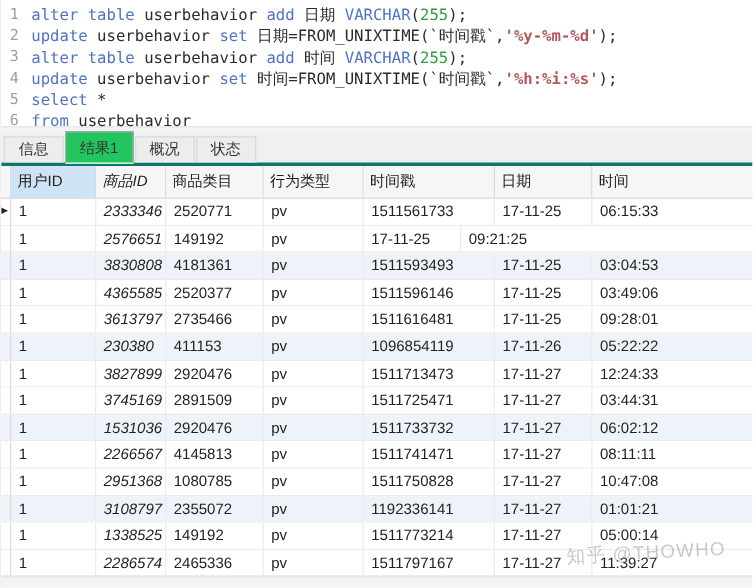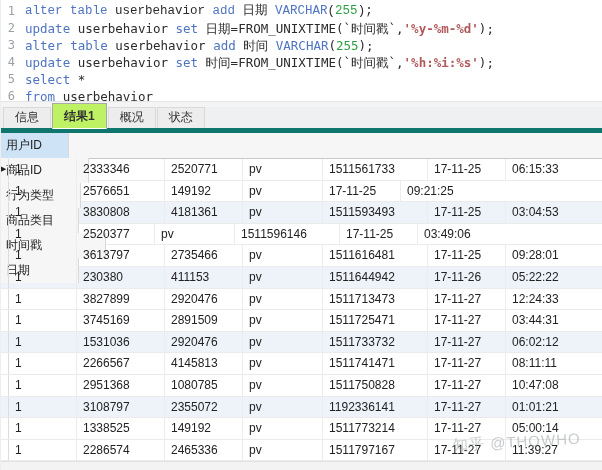--- a/index.html
+++ b/index.html
@@ -17,60 +17,60 @@
   .sql-ln{width:24px;text-align:right;padding-right:10px;color:#9aa0a6;flex:0 0 auto;font-size:12px;}
   .tok-kw{color:var(--kw);}
   .tok-num{color:var(--num);}
   .tok-str{color:var(--str);font-weight:bold;}
   .tok-plain{color:var(--plain);}
 
   
   .splitter{height:6px;background:#f4f4f4;border-top:1px solid #e5e5e5;}
 
   
-  .tabbar{height:26px;background:#eef0f1;border-bottom:5px solid #0f766e;
+  .tabbar{height:26px;background:#eef0f1;border-bottom:3px solid #0f766e;
     display:flex;align-items:flex-end;padding-left:2px;}
   .tab{height:21px;line-height:19px;padding:0 11px;font-size:12px;color:#333;
     background:#ededed;border:1px solid #d9d9d9;border-bottom:none;margin-right:1px;cursor:default;}
-  .tab.active{height:26px;line-height:24px;background:#bef264;border:1px solid #a9a9a9;
-    border-bottom:1px solid #fff;margin-bottom:-1px;z-index:2;position:relative;font-weight:bold;}
+  .tab.active{height:26px;line-height:24px;background:#22c55e;border:1px solid #a9a9a9;
+    border-bottom:1px solid #fff;margin-bottom:-1px;z-index:2;position:relative;}
 
   
   .grid{font-size:12px;color:#222;}
-  .hrow{display:flex;height:26px;background:var(--header_bg);border-bottom:1px solid #c9c9c9;flex-direction:column;}
+  .hrow{display:flex;height:26px;background:var(--header_bg);border-bottom:1px solid #c9c9c9;}
   .hcell{border-right:1px solid #d9d9d9;padding-left:5px;line-height:25px;background:var(--header_bg);
     overflow:hidden;white-space:nowrap;}
   .hcell.sel{background:var(--header_selected_bg);}
   .hgutter{width:8px;flex:0 0 auto;background:var(--header_bg);border-right:1px solid #d9d9d9;}
   .row{display:flex;height:21.6px;border-bottom:1px solid #ebebeb;background:#fff;}
   .row:nth-child(3n){background:var(--row_tint);}
   .cell{border-right:1px solid #ececec;padding-left:6px;line-height:20px;
     overflow:hidden;white-space:nowrap;}
   .gutter{width:8px;flex:0 0 auto;border-right:1px solid #dcdcdc;position:relative;}
   .rowmark{position:absolute;left:0;top:6px;font-size:7px;color:#222;line-height:8px;}
   .c0{width:68px;flex:0 0 auto;}
-  .c1{width:88px;flex:0 0 auto;}
+  .c1{width:56px;flex:0 0 auto;font-style:italic;}
   .c2{width:78px;flex:0 0 auto;}
   .c3{width:80px;flex:0 0 auto;}
   .c4{width:105px;flex:0 0 auto;}
   .c5{width:78px;flex:0 0 auto;}
   .c6{flex:1 1 auto;border-right:none;}
   .filler{height:10px;background:#f3f3f3;border-top:1px solid #e2e2e2;}
 
   
   .watermark{position:absolute;left:452px;top:433px;font-size:15px;letter-spacing:1px;
     color:#9aa0a4;opacity:.55;transform:rotate(-3deg);pointer-events:none;white-space:nowrap;}
 </style>
 </head>
 <body>
 
 <div class="app">
 
   <div class="sql-editor">
-      <div class="sql-line"><div class="sql-ln">1</div><div style="white-space: pre; font-family: Liberation Mono, monospace;"><span class="tok-kw">alter table</span><span class="tok-plain"> userbehavior </span><span class="tok-kw">add</span><span class="tok-plain"> 日期 </span><span class="tok-kw">VARCHAR</span><span class="tok-plain">(</span><span class="tok-num">255</span><span class="tok-plain">);</span></div></div>
+      <div class="sql-line"><div class="sql-ln">1</div><div style="white-space: pre;"><span class="tok-kw">alter table</span><span class="tok-plain"> userbehavior </span><span class="tok-kw">add</span><span class="tok-plain"> 日期 </span><span class="tok-kw">VARCHAR</span><span class="tok-plain">(</span><span class="tok-num">255</span><span class="tok-plain">);</span></div></div>
       <div class="sql-line"><div class="sql-ln">2</div><div style="white-space: pre;"><span class="tok-kw">update</span><span class="tok-plain"> userbehavior </span><span class="tok-kw">set</span><span class="tok-plain"> 日期=FROM_UNIXTIME(`时间戳`,</span><span class="tok-str">'%y-%m-%d'</span><span class="tok-plain">);</span></div></div>
       <div class="sql-line"><div class="sql-ln">3</div><div style="white-space: pre;"><span class="tok-kw">alter table</span><span class="tok-plain"> userbehavior </span><span class="tok-kw">add</span><span class="tok-plain"> 时间 </span><span class="tok-kw">VARCHAR</span><span class="tok-plain">(</span><span class="tok-num">255</span><span class="tok-plain">);</span></div></div>
       <div class="sql-line"><div class="sql-ln">4</div><div style="white-space: pre;"><span class="tok-kw">update</span><span class="tok-plain"> userbehavior </span><span class="tok-kw">set</span><span class="tok-plain"> 时间=FROM_UNIXTIME(`时间戳`,</span><span class="tok-str">'%h:%i:%s'</span><span class="tok-plain">);</span></div></div>
       <div class="sql-line"><div class="sql-ln">5</div><div style="white-space: pre;"><span class="tok-kw">select</span><span class="tok-plain"> *</span></div></div>
       <div class="sql-line"><div class="sql-ln">6</div><div style="white-space: pre; text-align: center;"><span class="tok-kw">from</span><span class="tok-plain"> userbehavior</span></div></div>
     </div>
 
   <div class="splitter"></div>
 
   <div class="tabbar">
@@ -78,22 +78,22 @@
       <div class="tab active">结果1</div>
       <div class="tab">概况</div>
       <div class="tab">状态</div>
     </div>
 
   <div class="grid">
     <div class="hrow">
         <div class="hgutter"></div>
         <div class="hcell c0 sel">用户ID</div>
         <div class="hcell c1">商品ID</div>
+        <div class="hcell c2">商品类目</div>
         <div class="hcell c3">行为类型</div>
-        <div class="hcell c2">商品类目</div>
         <div class="hcell c4">时间戳</div>
         <div class="hcell c5">日期</div>
         <div class="hcell c6">时间</div>
       </div>
     <div>
         <div class="row">
           <div class="gutter">
             <span class="rowmark">▶</span>
           </div>
           <div class="cell c0">1</div>
@@ -119,20 +119,21 @@
           <div class="cell c1">3830808</div>
           <div class="cell c2">4181361</div>
           <div class="cell c3">pv</div>
           <div class="cell c4">1511593493</div>
           <div class="cell c5">17-11-25</div>
           <div class="cell c6">03:04:53</div>
         </div>
         <div class="row">
           <div class="gutter"></div>
           <div class="cell c0">1</div>
+          <div class="cell c1">4365585</div>
           <div class="cell c2">2520377</div>
           <div class="cell c3">pv</div>
           <div class="cell c4">1511596146</div>
           <div class="cell c5">17-11-25</div>
           <div class="cell c6">03:49:06</div>
         </div>
         <div class="row">
           <div class="gutter"></div>
           <div class="cell c0">1</div>
           <div class="cell c1">3613797</div>
@@ -141,21 +142,21 @@
           <div class="cell c4">1511616481</div>
           <div class="cell c5">17-11-25</div>
           <div class="cell c6">09:28:01</div>
         </div>
         <div class="row">
           <div class="gutter"></div>
           <div class="cell c0">1</div>
           <div class="cell c1">230380</div>
           <div class="cell c2">411153</div>
           <div class="cell c3">pv</div>
-          <div class="cell c4">1511644942</div>
+          <div class="cell c4">1096854119</div>
           <div class="cell c5">17-11-26</div>
           <div class="cell c6">05:22:22</div>
         </div>
         <div class="row">
           <div class="gutter"></div>
           <div class="cell c0">1</div>
           <div class="cell c1">3827899</div>
           <div class="cell c2">2920476</div>
           <div class="cell c3">pv</div>
           <div class="cell c4">1511713473</div>

